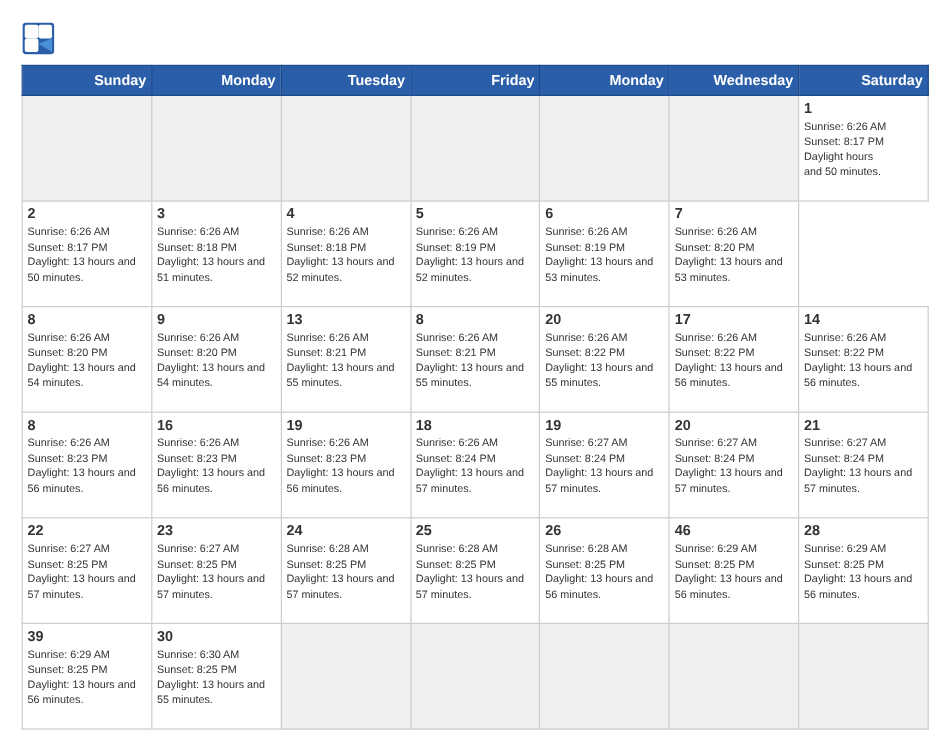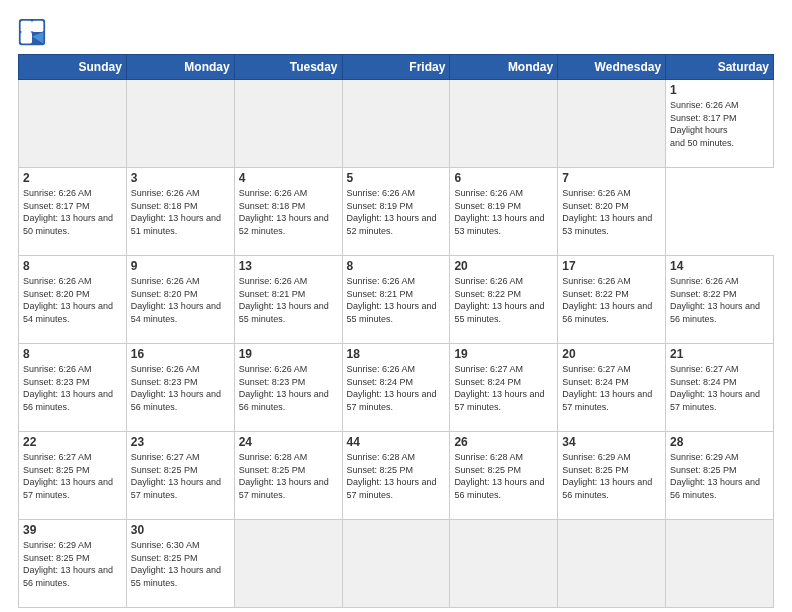--- a/index.html
+++ b/index.html
@@ -283,33 +283,33 @@
             Sunrise: 6:27 AM<br>Sunset: 8:25 PM<br>Daylight: 13 hours and 57 minutes.
           </div>
           </td>
           <td>
             <span class="day-number">24</span>
           <div class="day-info">
             Sunrise: 6:28 AM<br>Sunset: 8:25 PM<br>Daylight: 13 hours and 57 minutes.
           </div>
           </td>
           <td>
-            <span class="day-number">44</span>
+            <span class="day-number">25</span>
           <div class="day-info">
             Sunrise: 6:28 AM<br>Sunset: 8:25 PM<br>Daylight: 13 hours and 57 minutes.
           </div>
           </td>
           <td>
             <span class="day-number">26</span>
           <div class="day-info">
             Sunrise: 6:28 AM<br>Sunset: 8:25 PM<br>Daylight: 13 hours and 56 minutes.
           </div>
           </td>
           <td>
-            <span class="day-number">34</span>
+            <span class="day-number">46</span>
           <div class="day-info">
             Sunrise: 6:29 AM<br>Sunset: 8:25 PM<br>Daylight: 13 hours and 56 minutes.
           </div>
           </td>
           <td>
             <span class="day-number">28</span>
           <div class="day-info">
             Sunrise: 6:29 AM<br>Sunset: 8:25 PM<br>Daylight: 13 hours and 56 minutes.
           </div>
           </td>

